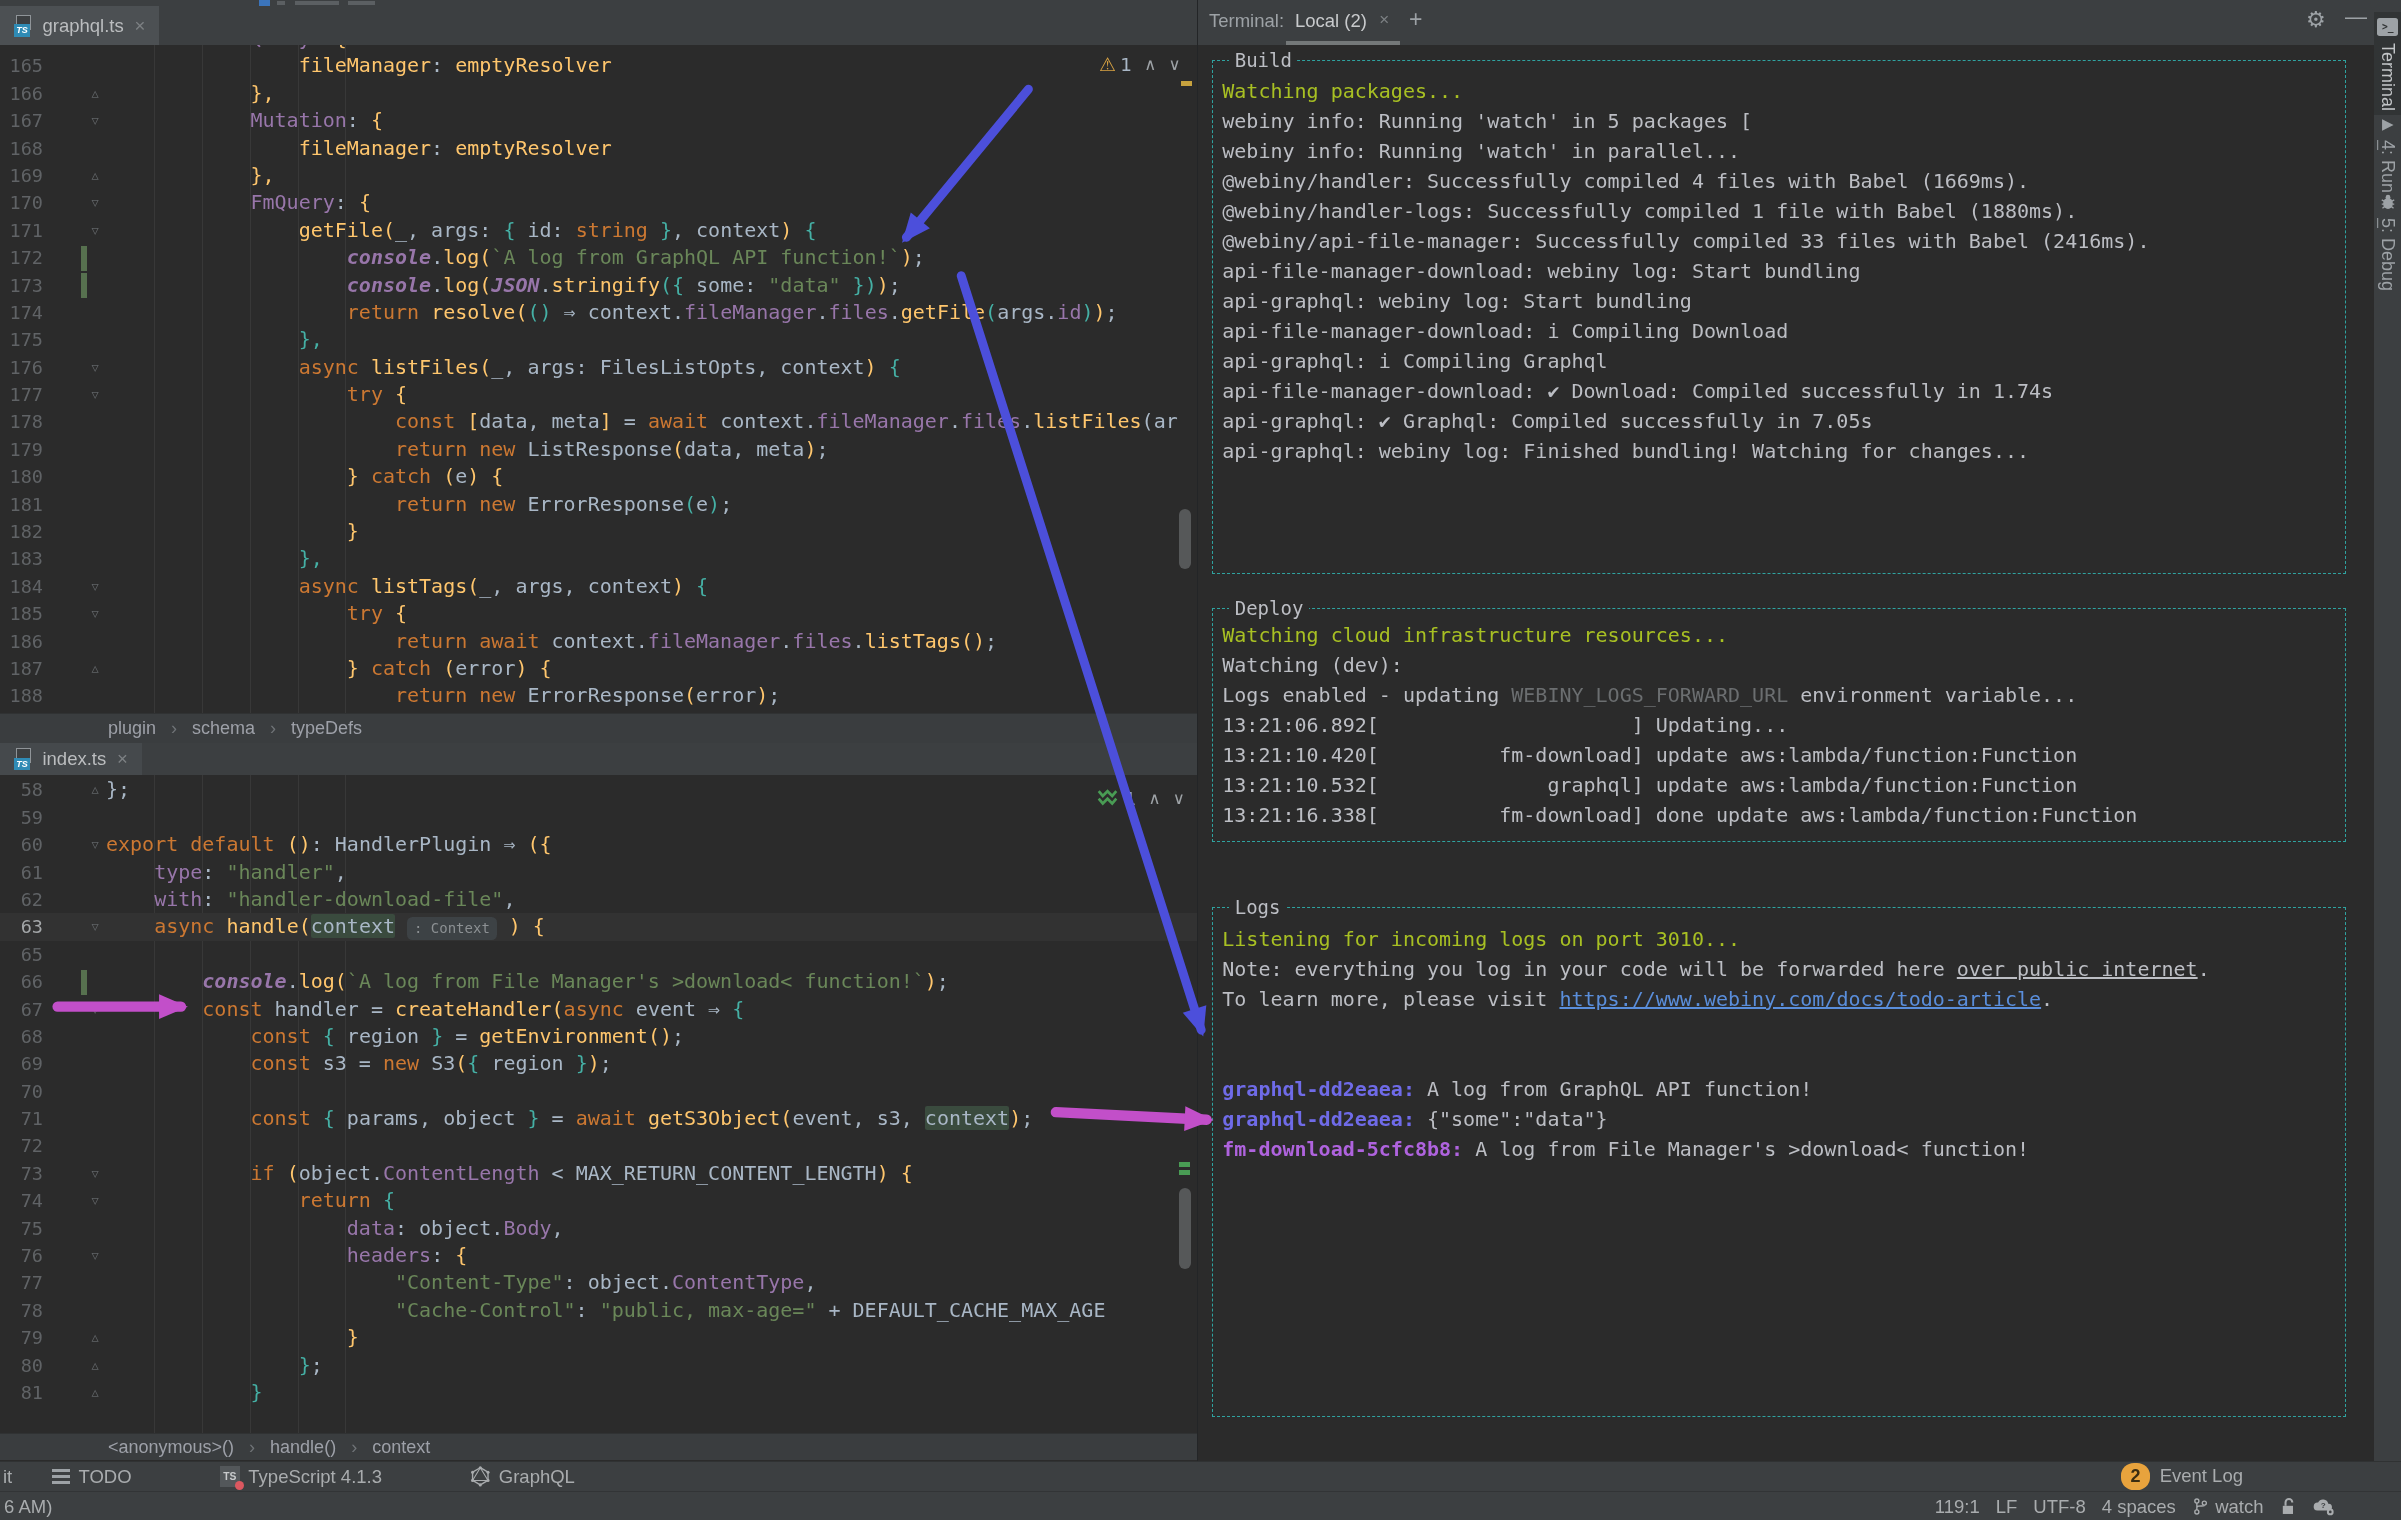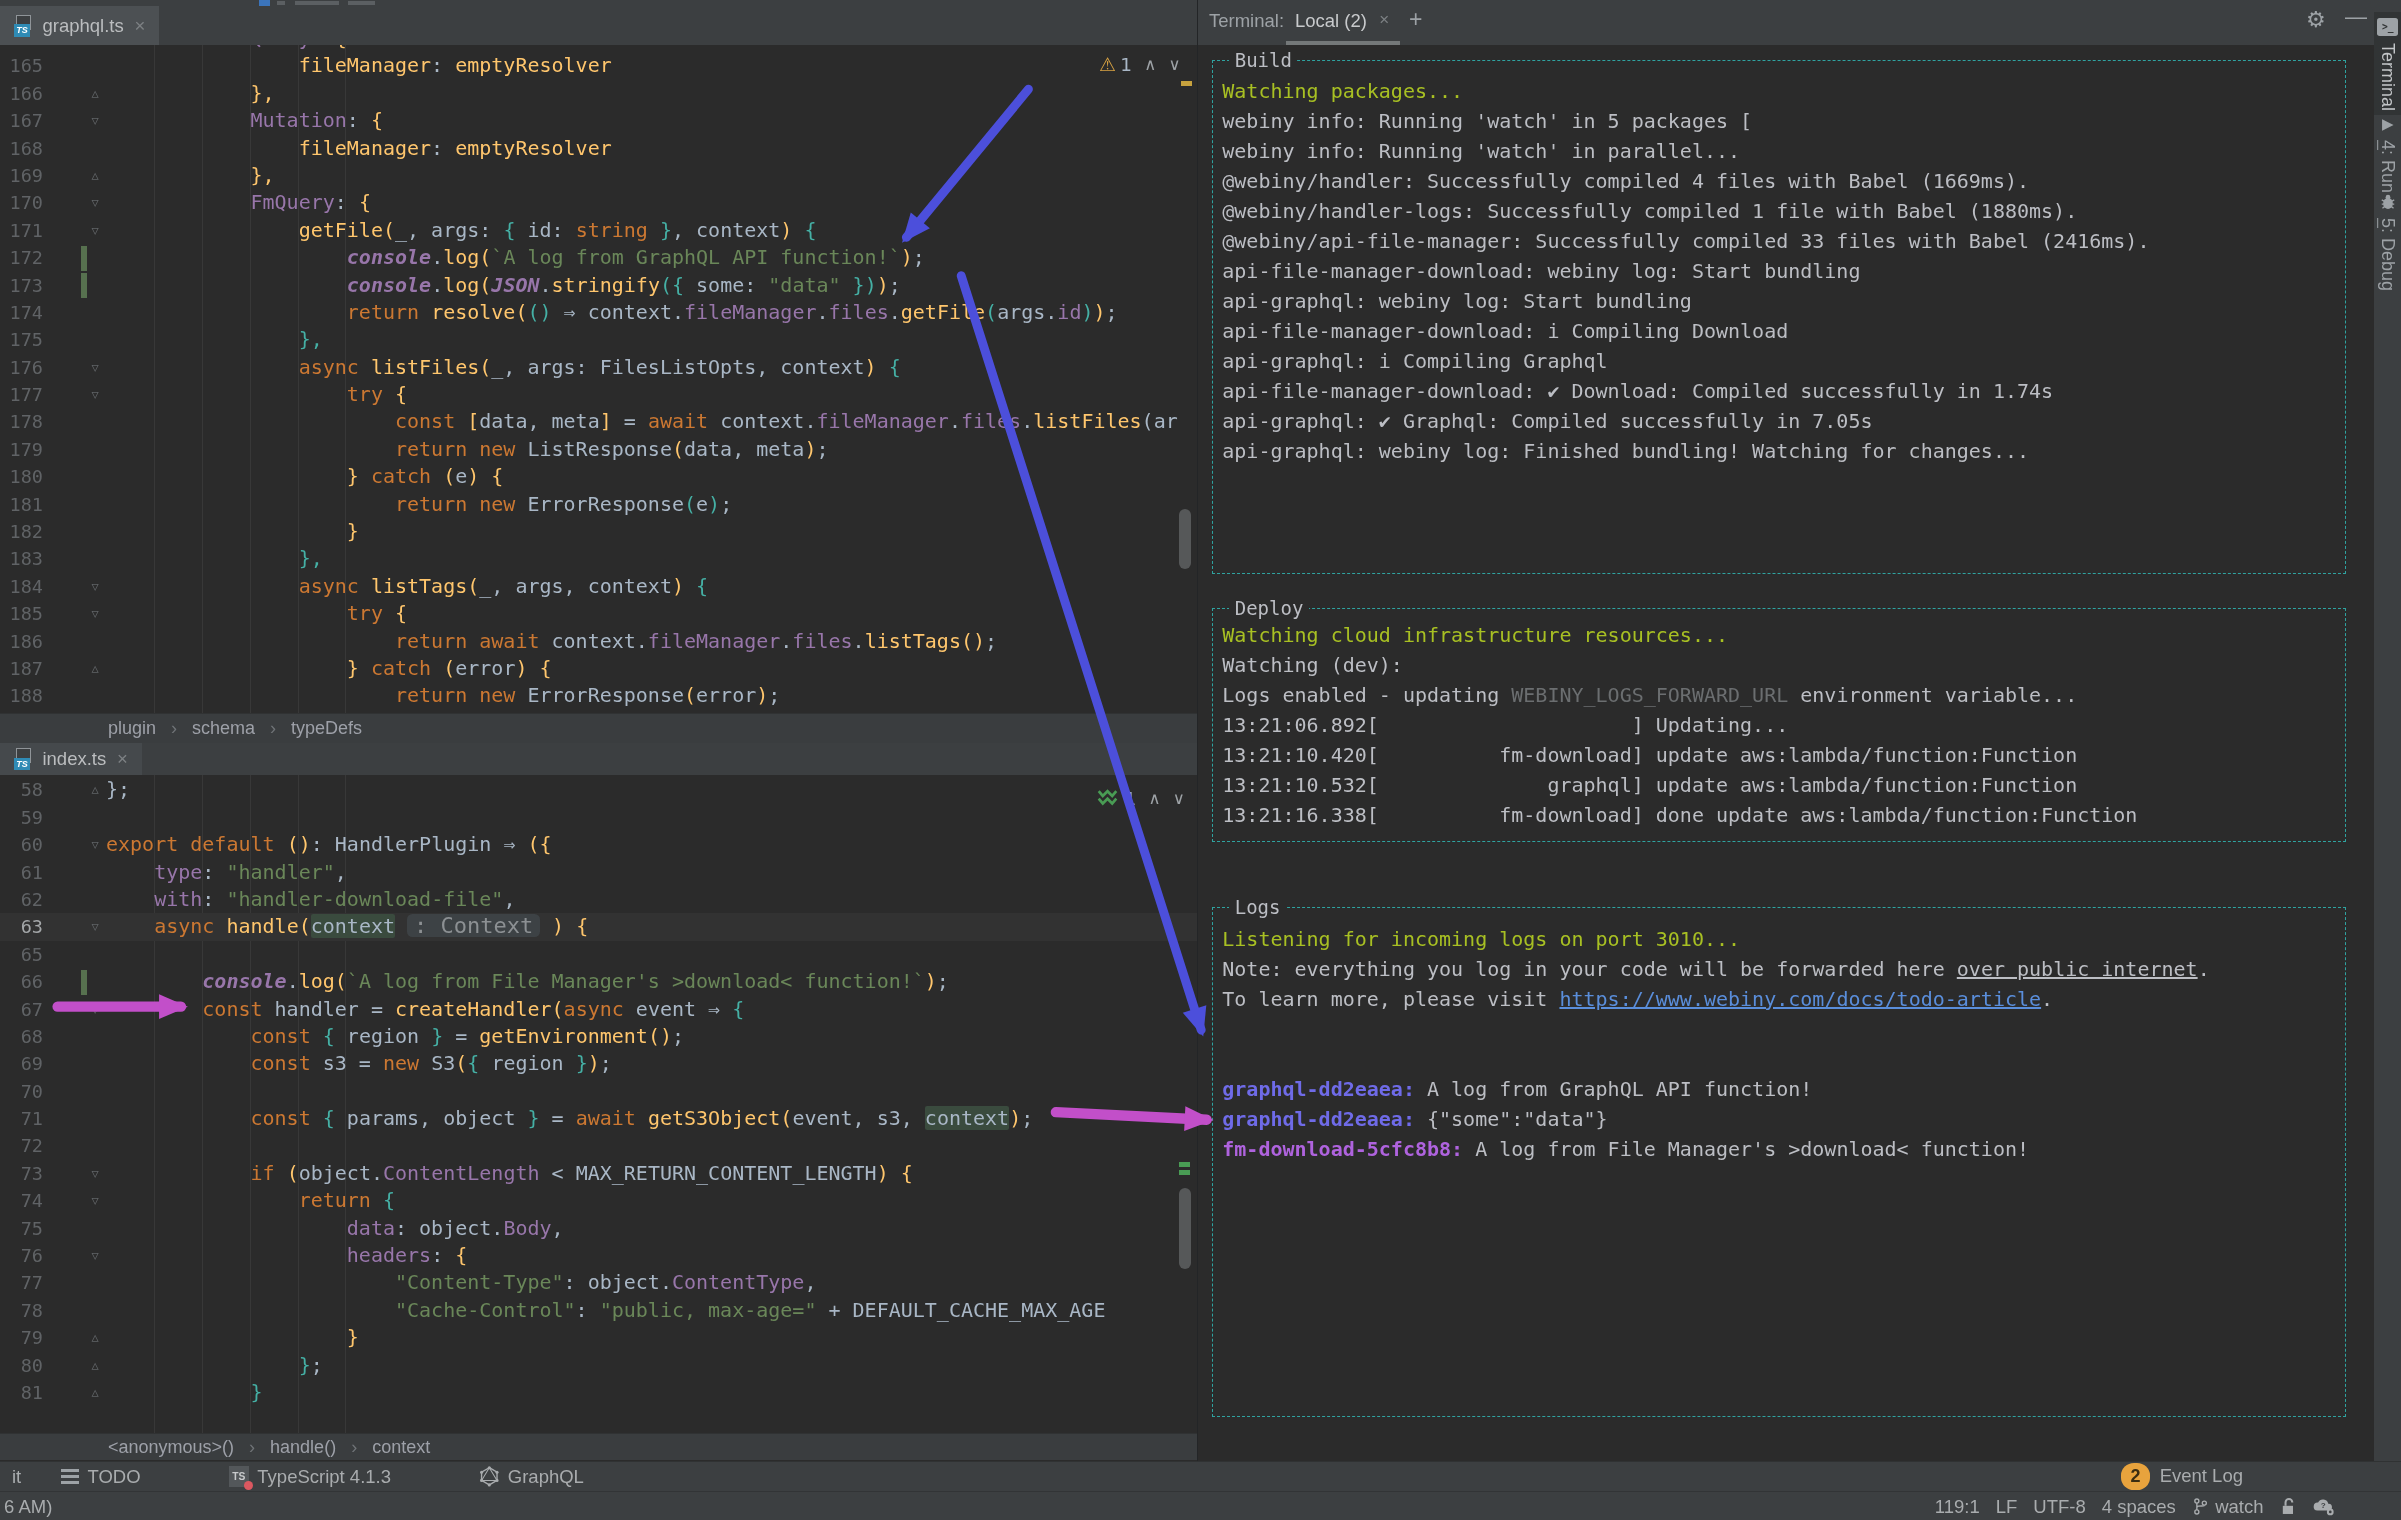--- a/index.html
+++ b/index.html
@@ -53,21 +53,21 @@
   .sg-k { color:#CC7832; }
   .sg-s { color:#6A8759; }
   .sg-f { color:#FFC66D; }
   .sg-p { color:#9876AA; }
   .sg-t { color:#A9B7C6; }
   .sg-y { color:#FFC66D; }
   .sg-z { color:#45B0A5; }
   .sg-g { color:#9876AA; font-weight:bold; font-style:italic; }
   .sg-hl { color:#A9B7C6; background:#3A4B3E; border-radius:2.1px; }
   .sg-hint { display:inline-block; color:#8C9093; background:#3D4245; border-radius:5.5px; padding:0 6.9px;
-             font-size:22px; line-height:23px; }
+             font-size:14px; line-height:23px; }
 
   
   .insp { position:absolute; display:flex; align-items:center; gap:12.3px; font-size:18.5px; color:#A9B7C6;
           font-family:"DejaVu Sans", sans-serif; z-index:5; }
   .insp .warn { color:#D9A343; font-size:19px; }
   .insp .nav { color:#9DA2A6; font-size:16.5px; }
   .smark { position:absolute; z-index:5; }
   .thumb { position:absolute; width:12.3px; background:rgba(140,144,147,.45); border-radius:6.2px; z-index:5; }
 
   
@@ -118,21 +118,21 @@
   #stripe-terminal .vlabel { color:#c2c5c7; }
   .term-glyph { width:20.6px; height:18px; background:#9DA2A6; border-radius:2.7px; color:#313435;
                 font-family:"DejaVu Sans Mono", monospace; font-size:9.6px; font-weight:bold;
                 display:flex; align-items:center; justify-content:center; }
   .run-glyph { color:#9DA2A6; font-size:15px; font-family:"DejaVu Sans", sans-serif; }
 
   
   #toolbar { position:absolute; left:0; top:1461px; width:2401px; height:30px; background:#3c3f41;
              border-top:0.7px solid #303233; display:flex; align-items:center; font-size:18.5px; color:#A9ACAE; }
   .tb-item { display:flex; align-items:center; gap:8.2px; }
-  #tb-git { margin-left:12px; }
+  #tb-git { margin-left:3px; }
   #tb-todo { margin-left:40px; }
   #tb-ts { margin-left:88px; }
   #tb-gql { margin-left:88px; }
   .burger { width:18px; height:14.4px; background:repeating-linear-gradient(#9DA2A6 0 2.7px, transparent 2.7px 6.2px); }
   .ts-badge { position:relative; width:20.6px; height:20.6px; background:#53575a; color:#c8cacc; font-size:10.3px; font-weight:bold;
               display:flex; align-items:center; justify-content:center; }
   .ts-badge i { position:absolute; right:-3.4px; bottom:-3.4px; width:9px; height:9px; border-radius:50%; background:#DB5860; }
   #tb-event { margin-left:auto; margin-right:158px; display:flex; align-items:center; gap:9.6px; }
   .ev-badge { width:29px; height:27.4px; border-radius:45%; background:#E8A33D; color:#3b2d12; font-weight:bold;
               font-size:18px; display:flex; align-items:center; justify-content:center; }

